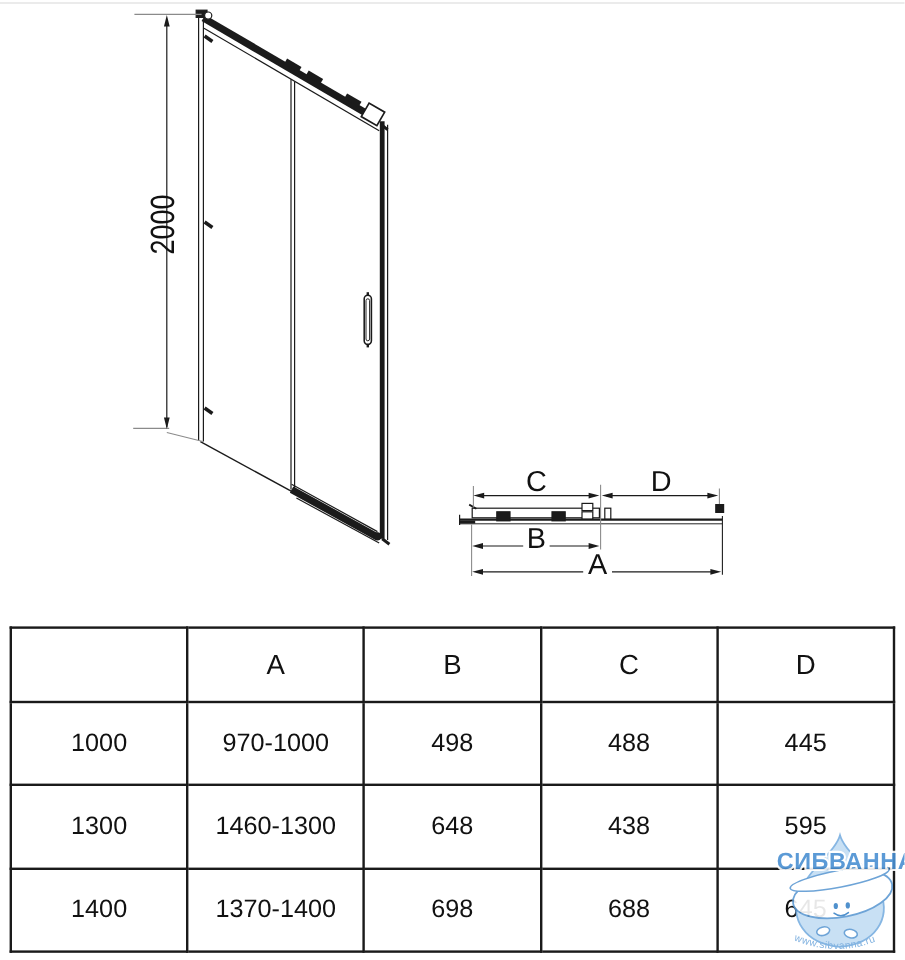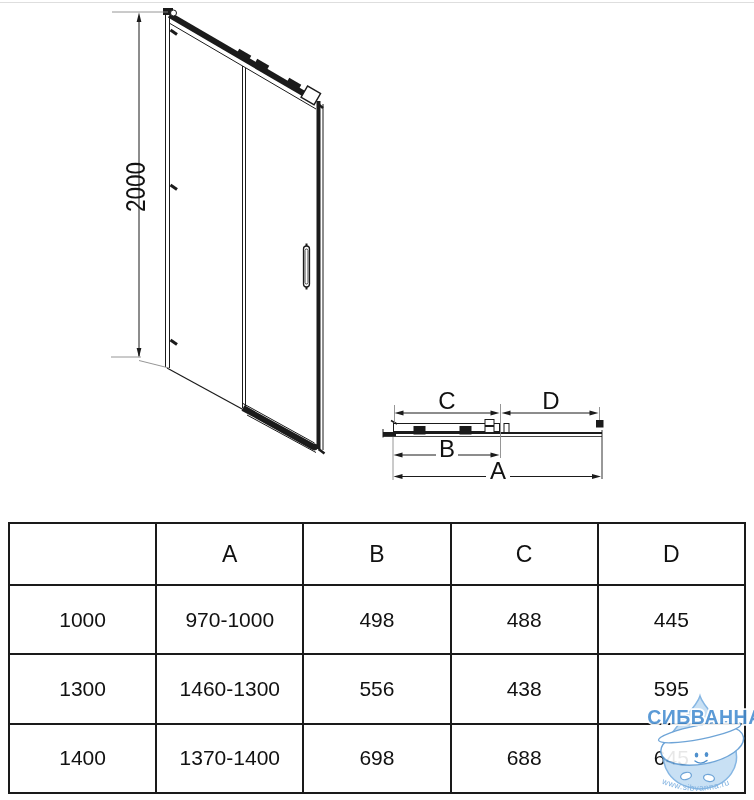--- a/index.html
+++ b/index.html
@@ -150,21 +150,21 @@
       <tr>
         <td>1000</td>
         <td>970-1000</td>
         <td>498</td>
         <td>488</td>
         <td>445</td>
       </tr>
       <tr>
         <td>1300</td>
         <td>1460-1300</td>
-        <td>556</td>
+        <td>648</td>
         <td>438</td>
         <td>595</td>
       </tr>
       <tr>
         <td>1400</td>
         <td>1370-1400</td>
         <td>698</td>
         <td>688</td>
         <td>645</td>
       </tr>

